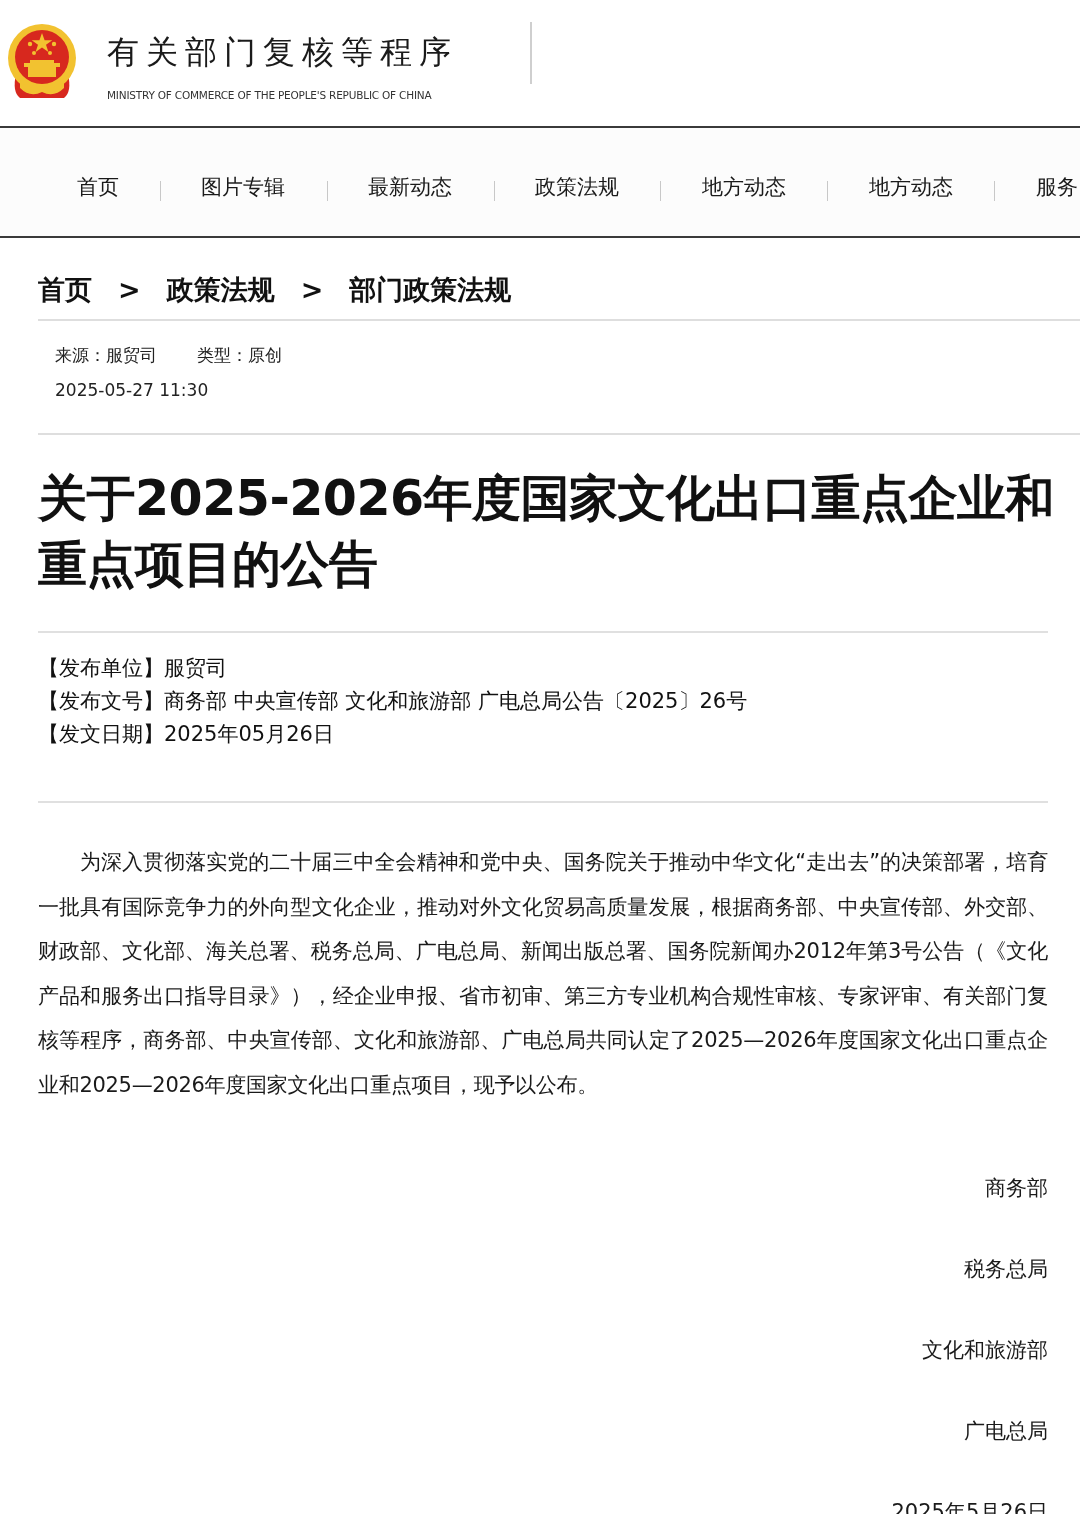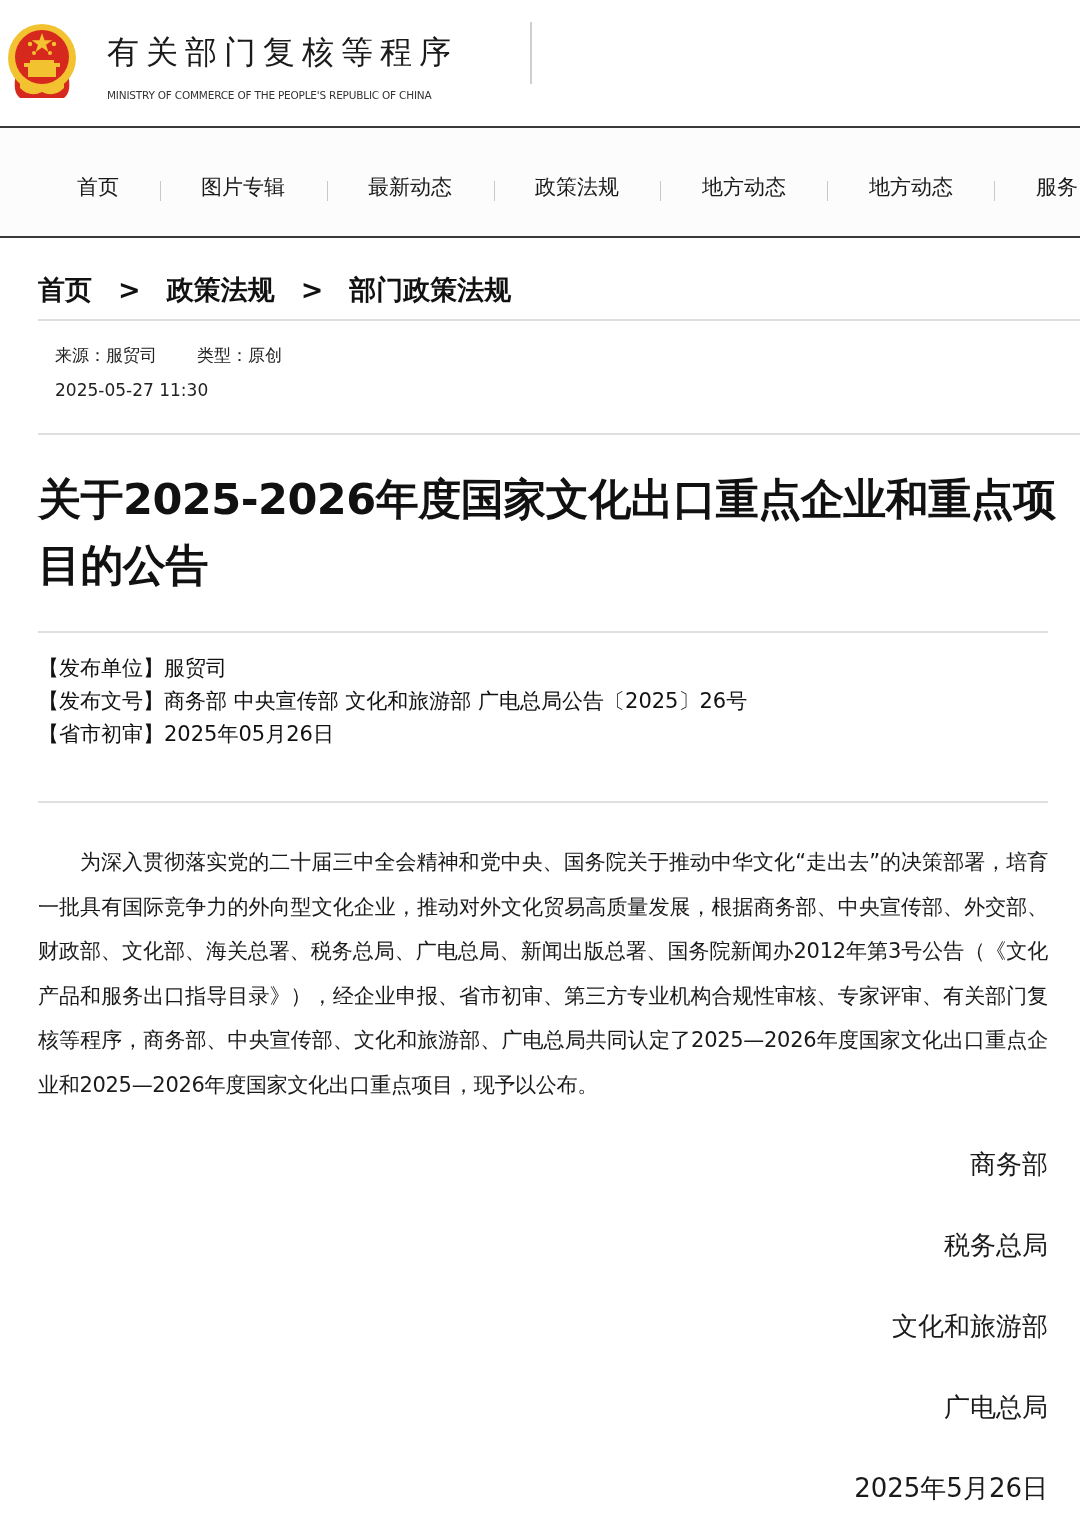--- a/index.html
+++ b/index.html
@@ -27,29 +27,29 @@
   
   .breadcrumb { left: 38px; top: 272px; font-size: 27px; font-weight: bold; color: #111; white-space: nowrap; line-height: 36px; }
   .breadcrumb .crumb { cursor: pointer; }
   .breadcrumb .gt { display: inline-block; margin: 0 26px; font-weight: bold; }
   .line-full { left: 38px; width: 1042px; height: 2px; background: #dedede; }
   .meta1 { left: 55px; top: 344px; font-size: 17px; color: #222; white-space: nowrap; line-height: 22px; }
   .meta1 .gap { display: inline-block; width: 40px; }
   .meta2 { left: 55px; top: 379px; font-size: 17px; color: #222; white-space: nowrap; line-height: 22px; }
 
   
-  .title { left: 38px; top: 466px; width: 1020px; font-size: 43px; font-weight: bold; line-height: 66px; color: #111; letter-spacing: -0.5px; }
+  .title { left: 38px; top: 466px; width: 1020px; font-size: 49px; font-weight: bold; line-height: 66px; color: #111; letter-spacing: -0.5px; }
 
   .line-short { left: 38px; width: 1010px; height: 2px; background: #e0e0e0; }
 
   .info { left: 38px; top: 652px; font-size: 21px; line-height: 33px; color: #111; white-space: nowrap; }
 
   .body-text { left: 38px; top: 840px; width: 1010px; font-size: 21px; line-height: 44.5px; color: #1a1a1a; text-indent: 42px; text-align: justify; letter-spacing: -0.3px; }
 
-  .sign { right: 32px; font-size: 26px; color: #1a1a1a; white-space: nowrap; text-align: left; line-height: 28px; }
+  .sign { right: 32px; font-size: 21px; color: #1a1a1a; white-space: nowrap; text-align: left; line-height: 28px; margin-top: 24px; }
 </style>
 </head>
 <body>
 
 <div class="abs header">
   <div class="abs emblem">
     <svg width="72" height="78" viewBox="0 0 72 78">
       <path d="M10 52 Q6 70 14 76 L58 76 Q66 70 62 52 Z" fill="#d7281e"></path>
       <circle cx="36" cy="36" r="34" fill="#f2c230"></circle>
       <circle cx="36" cy="35" r="27" fill="#d7281e"></circle>
@@ -95,21 +95,21 @@
 </div>
 <div class="abs meta2">2025-05-27 11:30</div>
 <div class="abs line-full" style="top:433px"></div>
 
 <div class="abs title">关于2025-2026年度国家文化出口重点企业和重点项目的公告</div>
 <div class="abs line-short" style="top:631px"></div>
 
 <div class="abs info">
   <div>【发布单位】服贸司</div>
   <div>【发布文号】商务部 中央宣传部 文化和旅游部 广电总局公告〔2025〕26号</div>
-  <div>【省市初审】2025年05月26日</div>
+  <div>【发文日期】2025年05月26日</div>
 </div>
 <div class="abs line-short" style="top:801px"></div>
 
 <div class="abs body-text">为深入贯彻落实党的二十届三中全会精神和党中央、国务院关于推动中华文化“走出去”的决策部署，培育一批具有国际竞争力的外向型文化企业，推动对外文化贸易高质量发展，根据商务部、中央宣传部、外交部、财政部、文化部、海关总署、税务总局、广电总局、新闻出版总署、国务院新闻办2012年第3号公告（《文化产品和服务出口指导目录》），经企业申报、省市初审、第三方专业机构合规性审核、专家评审、有关部门复核等程序，商务部、中央宣传部、文化和旅游部、广电总局共同认定了2025—2026年度国家文化出口重点企业和2025—2026年度国家文化出口重点项目，现予以公布。</div>
 
 <div class="abs sign" style="top:1150px">商务部</div>
 <div class="abs sign" style="top:1231px">税务总局</div>
 <div class="abs sign" style="top:1312px">文化和旅游部</div>
 <div class="abs sign" style="top:1393px">广电总局</div>
 <div class="abs sign" style="top:1474px">2025年5月26日</div>

